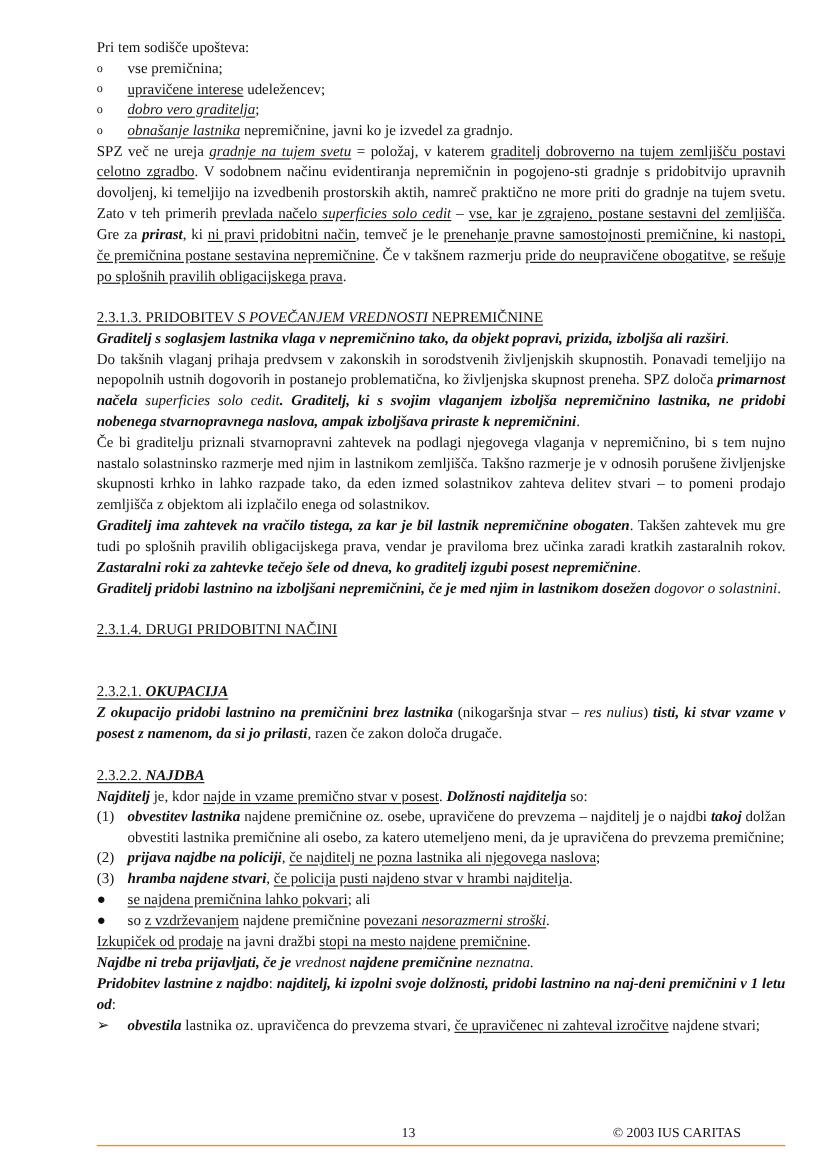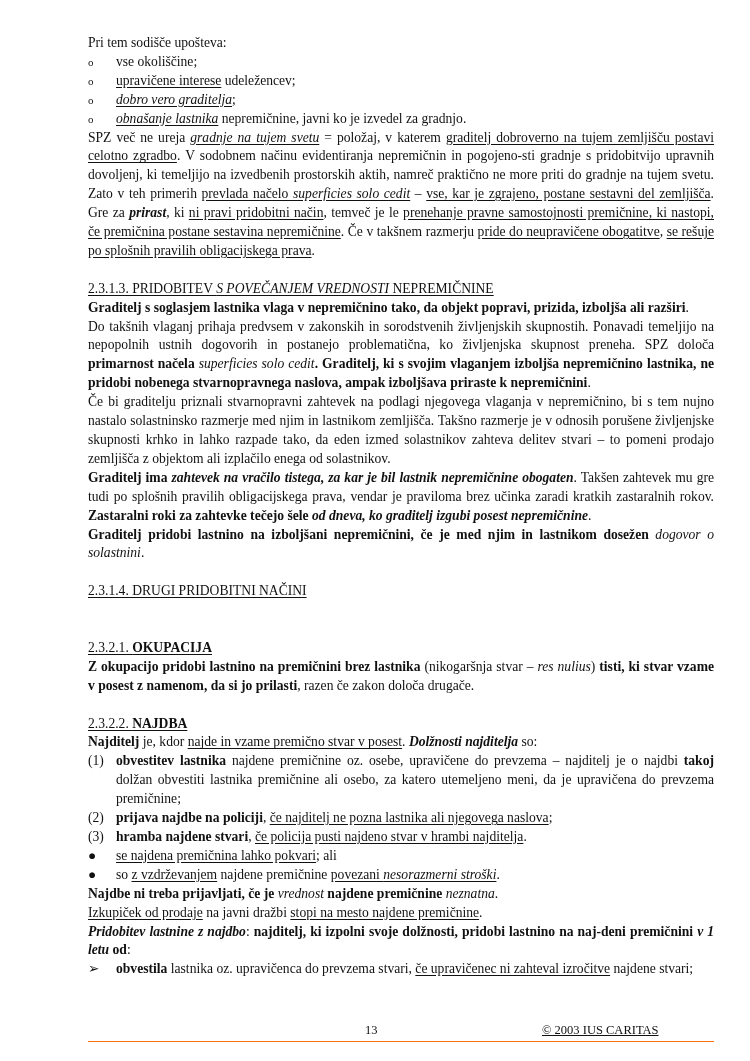--- a/index.html
+++ b/index.html
@@ -4,45 +4,45 @@
 <style>
   html, body { margin: 0; padding: 0; background: #ffffff; }
   body { width: 750px; height: 1061px; position: relative; overflow: hidden; }
   .page {
     position: absolute; left: 88px; top: 34px; width: 626px;
     font-family: "Liberation Serif", serif; font-size: 13.6px; line-height: 18.9px;
     color: #111;
   }
   p { margin: 0; text-align: justify; }
   .u { text-decoration: underline; text-underline-offset: 2px; }
-  .b { font-weight: bold; }
+  .b { font-weight: bold; font-style: italic; }
   .i { font-style: italic; }
   .gap { height: 18.9px; }
   .gap2 { height: 37.8px; }
   .li { display: flex; }
   .li .mk { width: 28px; flex: 0 0 28px; }
   .li .tx { flex: 1; text-align: justify; }
   .li .mk.circ { font-size: 11px; }
   .footer {
     position: absolute; left: 88px; top: 1021px; width: 626px; height: 20px;
     font-family: "Liberation Serif", serif; font-size: 12.5px; color: #111;
     border-bottom: 1px solid #f97316;
   }
   .footer .pg { position: absolute; left: 277px; top: 2px; }
-  .footer .copy { position: absolute; left: 454px; top: 2px; text-decoration: underline; }
+  .footer .copy { position: absolute; left: 469px; top: 2px; }
 </style>
 </head>
 <body>
 
 <div class="page">
 
   <p>Pri tem sodišče upošteva:</p>
   <div class="li">
     <span class="mk circ">o</span>
-    <span class="tx">vse okoliščine;</span>
+    <span class="tx">vse premičnina;</span>
   </div>
   <div class="li">
     <span class="mk circ">o</span>
     <span class="tx"><span class="u">upravičene interese</span><span> udeležencev;</span></span>
   </div>
   <div class="li">
     <span class="mk circ">o</span>
     <span class="tx"><span class="u i">dobro vero graditelja</span><span>;</span></span>
   </div>
   <div class="li">
@@ -91,22 +91,22 @@
 
   <div class="li">
     <span class="mk">●</span>
     <span class="tx"><span class="u">se najdena premičnina lahko pokvari</span><span>; ali</span></span>
   </div>
   <div class="li">
     <span class="mk">●</span>
     <span class="tx"><span>so </span><span class="u">z vzdrževanjem</span><span> najdene premičnine </span><span class="u">povezani </span><span class="u i">nesorazmerni stroški</span><span>.</span></span>
   </div>
 
+  <p><span class="u">Izkupiček od prodaje</span><span> na javni dražbi </span><span class="u">stopi na mesto najdene premičnine</span><span>.</span></p>
   <p><span class="b">Najdbe ni treba prijavljati, če je </span><span class="i">vrednost</span><span class="b"> najdene premičnine </span><span class="i">neznatna</span><span>.</span></p>
-  <p><span class="u">Izkupiček od prodaje</span><span> na javni dražbi </span><span class="u">stopi na mesto najdene premičnine</span><span>.</span></p>
   <p><span class="b i">Pridobitev lastnine z najdbo</span><span>: </span><span class="b">najditelj, ki izpolni svoje dolžnosti, pridobi lastnino na naj-deni premičnini </span><span class="b i">v 1 letu</span><span class="b"> od</span><span>:</span></p>
 
   <div class="li">
     <span class="mk">➢</span>
     <span class="tx"><span class="b">obvestila</span><span> lastnika oz. upravičenca do prevzema stvari, </span><span class="u">če upravičenec ni zahteval izročitve</span><span> najdene stvari;</span></span>
   </div>
 
 </div>
 
 <div class="footer">

